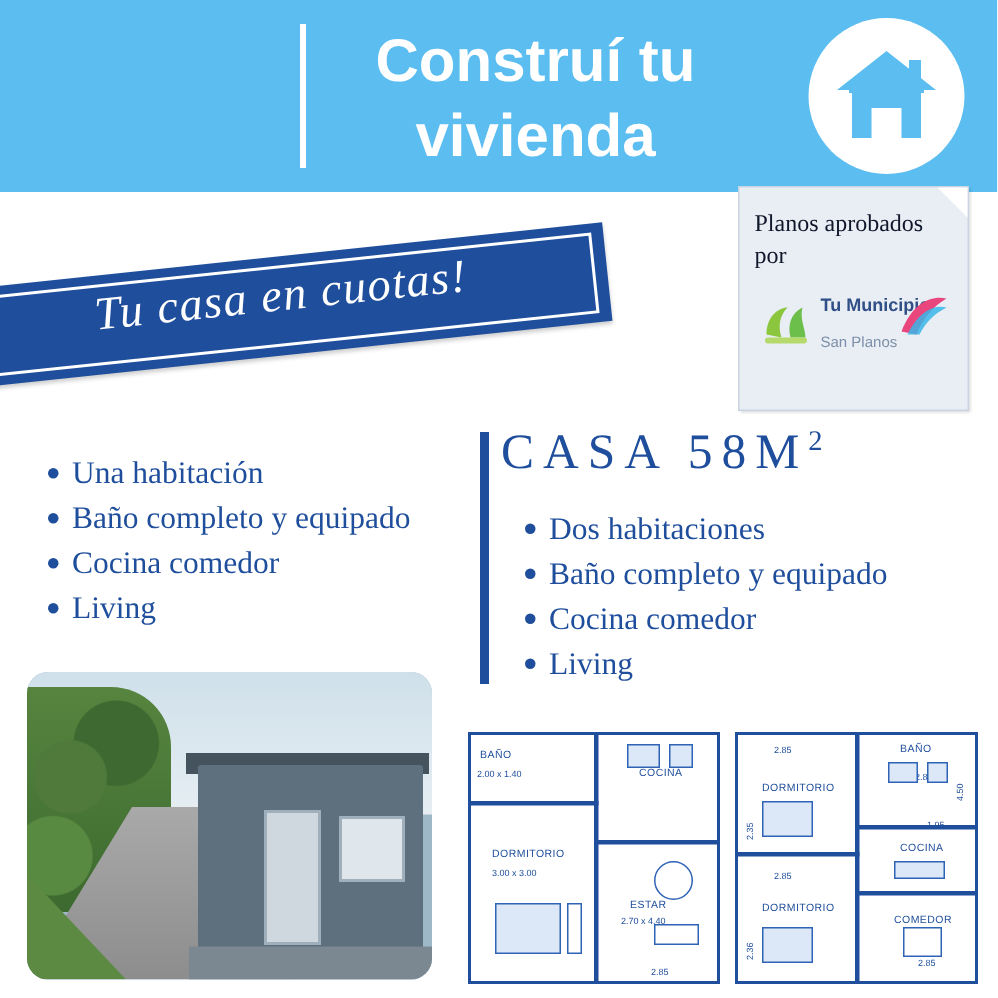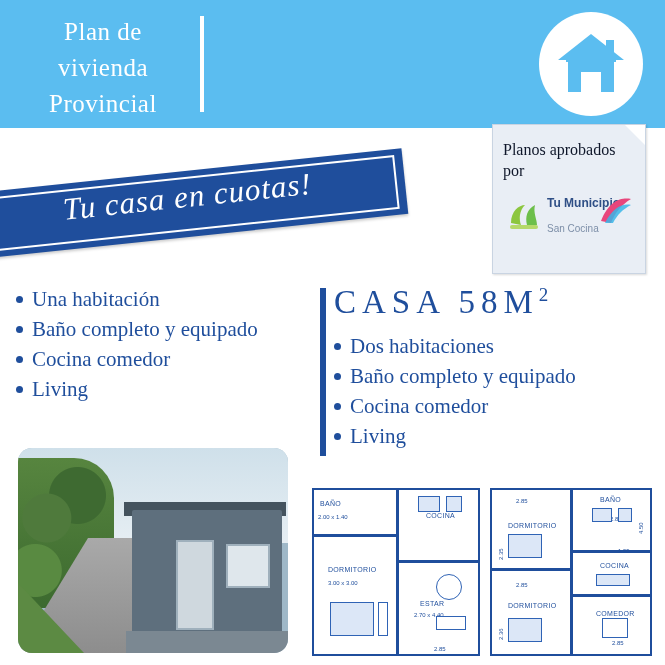--- a/index.html
+++ b/index.html
@@ -158,21 +158,21 @@
   .col-title {
     color: #1f4e9c;
     font-family: "Liberation Serif", serif;
     font-size: 33px;
     letter-spacing: 6px;
     margin: 0 0 10px 2px;
     white-space: nowrap;
   }
   .col-title sup { font-size: 19px; letter-spacing: 0; }
 
-  .bullets { list-style: none; margin: 0; padding: 0; }
+  .bullets { list-style: none; margin: 16px; padding: 0; }
   .bullets li {
     position: relative;
     padding-left: 18px;
     color: #1f4e9c;
     font-family: "Liberation Serif", serif;
     font-size: 21px;
     line-height: 30px;
     white-space: nowrap;
   }
   .bullets li::before {
@@ -280,43 +280,43 @@
     box-sizing: border-box;
   }
   .furn-fill { background: #dce7f7; }
 </style>
 </head>
 <body>
 
 <div class="page">
 
   <div class="header">
-    <div class="header-left">Plan de vivienda Provincial</div>
     <div class="header-divider"></div>
+    <div class="header-title">Construí tu vivienda</div>
     <div class="header-logo-circle">
       <svg width="70" height="64" viewBox="0 0 70 64" aria-hidden="true">
         <path d="M35 2 L68 28 L60 28 L60 30 L10 30 L10 28 L2 28 Z" fill="#5bbdf0"></path>
         <rect x="12" y="30" width="46" height="30" fill="#5bbdf0"></rect>
         <rect x="25" y="40" width="20" height="20" fill="#ffffff"></rect>
         <rect x="50" y="8" width="8" height="14" fill="#5bbdf0"></rect>
       </svg>
     </div>
   </div>
 
   <div class="approval-card">
     <div class="fold"></div>
     <div class="approval-text">Planos aprobados por</div>
     <div class="muni-logo">
       <svg class="muni-mark" viewBox="0 0 36 36">
         <path d="M4 26 C4 14 12 8 18 8 C12 14 12 22 14 28 Z" fill="#8cc63f"></path>
         <path d="M20 28 C18 20 20 12 28 8 C26 16 30 22 30 28 Z" fill="#6dbf4b"></path>
         <rect x="3" y="28" width="28" height="4" rx="2" fill="#b5d96a"></rect>
       </svg>
       <div class="muni-name">Tu Municipio</div>
-      <div class="muni-sub">San Cocina</div>
+      <div class="muni-sub">San Planos</div>
       <svg width="34" height="30" viewBox="0 0 34 30" style="position:absolute;left:92px;top:2px">
         <path d="M2 26 C10 6 22 2 32 4 C22 10 16 18 12 28 Z" fill="#e8467c"></path>
         <path d="M6 28 C14 12 24 8 32 10 C24 14 18 20 14 28 Z" fill="#3ab6e8" opacity="0.85"></path>
       </svg>
     </div>
   </div>
 
   <div class="ribbon">
     <div class="ribbon-inner"></div>
     <div class="ribbon-text">Tu casa en cuotas!</div>

